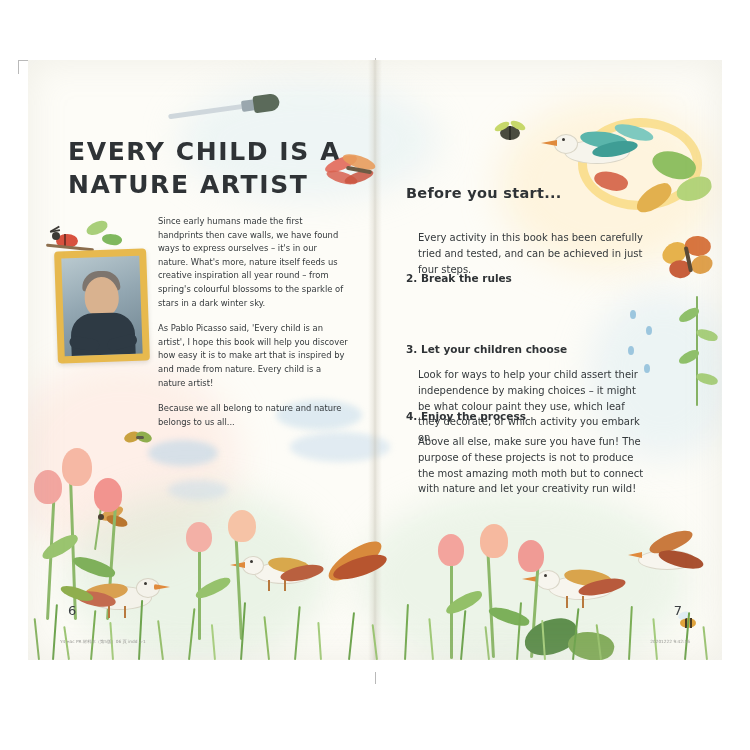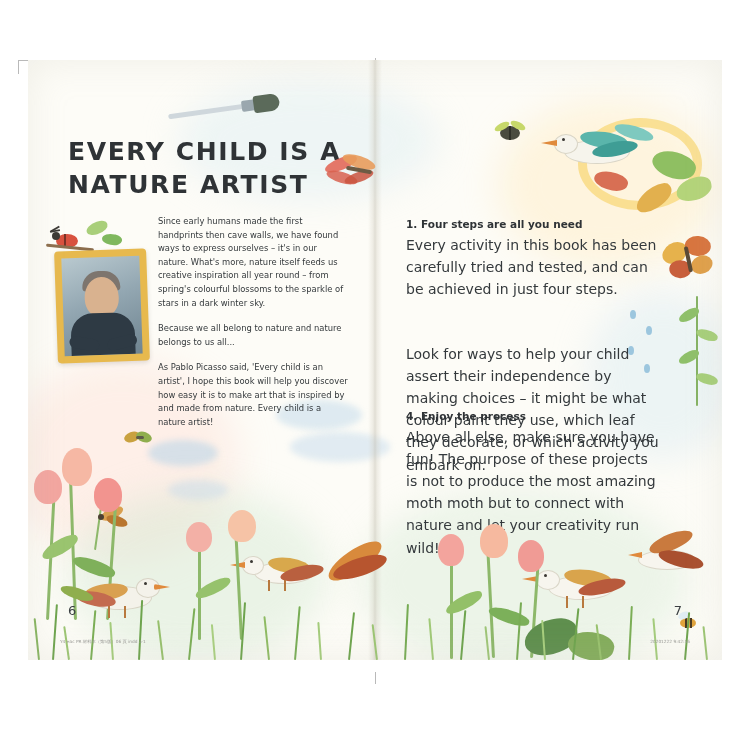--- a/index.html
+++ b/index.html
@@ -32,21 +32,21 @@
      font-size:8.4px;line-height:1.62;color:#33383b;}
   .col-left p.lead{font-weight:700;}
   .signature{position:absolute;left:130px;top:418px;font-family:"DejaVu Sans",sans-serif;
      font-size:16px;letter-spacing:1.2px;color:#2f3336;}
 
   .right-head{position:absolute;left:378px;top:125px;font-family:"DejaVu Sans",sans-serif;
     font-size:14.5px;font-weight:700;color:#2f3336;letter-spacing:.3px;}
   .sec{position:absolute;left:378px;width:255px;}
   .sec h3{margin:0 0 4px 0;font-family:"DejaVu Sans",sans-serif;font-size:10.5px;
     font-weight:700;color:#2f3336;}
-  .sec p{margin:0;font-family:"DejaVu Sans",sans-serif;font-size:14px;line-height:1.58;color:#34393c;}
+  .sec p{margin:12px;font-family:"DejaVu Sans",sans-serif;font-size:10px;line-height:1.58;color:#34393c;}
 
   .folio{position:absolute;font-family:"DejaVu Sans",sans-serif;font-size:13px;color:#3a3f42;}
   .folio.l{left:40px;bottom:42px;}
   .folio.r{right:40px;bottom:42px;}
   .tinytext{position:absolute;font-family:"DejaVu Sans",sans-serif;font-size:4.3px;color:#9a9a96;}
   .tinytext.l{left:32px;bottom:16px;}
   .tinytext.r{right:32px;bottom:16px;}
 
   
   .frame{position:absolute;left:28px;top:190px;width:92px;height:112px;
@@ -134,22 +134,22 @@
         <div class="face"></div>
         <div class="body">
           <div class="arm a"></div>
           <div class="arm b"></div>
         </div>
       </div>
     </div>
 
     <div class="col-left">
       <p>Since early humans made the first handprints then cave walls, we have found ways to express ourselves – it's in our nature. What's more, nature itself feeds us creative inspiration all year round – from spring's colourful blossoms to the sparkle of stars in a dark winter sky.</p>
+      <p>As Pablo Picasso said, 'Every child is an artist', I hope this book will help you discover how easy it is to make art that is inspired by and made from nature. Every child is a nature artist!</p>
       <p>Because we all belong to nature and nature belongs to us all...</p>
-      <p>As Pablo Picasso said, 'Every child is an artist', I hope this book will help you discover how easy it is to make art that is inspired by and made from nature. Every child is a nature artist!</p>
     </div>
 
     <div class="art" style="left:96px;top:370px;width:30px;height:20px;">
       <div class="petal" style="left:0;top:2px;width:16px;height:10px;background:#c9a13f;transform:rotate(-20deg);"></div>
       <div class="petal" style="left:12px;top:2px;width:16px;height:10px;background:#8fae4e;transform:rotate(20deg);"></div>
       <div style="position:absolute;left:12px;top:6px;width:8px;height:3px;background:#5d5a4a;border-radius:2px;"></div>
     </div>
 
     <div class="art" style="left:58px;top:430px;width:50px;height:60px;">
       <div class="stem" style="left:8px;top:14px;width:2px;height:46px;transform:rotate(8deg);"></div>
@@ -198,28 +198,30 @@
     </div>
 
     <div class="art" style="left:150px;top:440px;width:110px;height:140px;">
       <div class="stem" style="left:20px;top:40px;width:3px;height:100px;"></div>
       <div class="stem" style="left:62px;top:30px;width:3px;height:110px;transform:rotate(-3deg);"></div>
       <div class="petal" style="left:8px;top:22px;width:26px;height:30px;background:#f3b0a6;border-radius:50% 50% 45% 45%;"></div>
       <div class="petal" style="left:50px;top:10px;width:28px;height:32px;background:#f6c3a6;border-radius:50% 50% 45% 45%;"></div>
       <div class="leafblob" style="left:16px;top:82px;width:38px;height:12px;background:#96c26c;transform:rotate(-24deg);"></div>
     </div>
 
+    <div class="right-head">Before you start...</div>
 
     <div class="sec" style="top:158px;">
-      <h3>1. Four steps are all you need</h3>
       <p>Every activity in this book has been carefully tried and tested, and can be achieved in just four steps.</p>
     </div>
     <div class="sec" style="top:212px;">
+      <h3>2. Break the rules</h3>
     </div>
     <div class="sec" style="top:283px;">
+      <h3>3. Let your children choose</h3>
       <p>Look for ways to help your child assert their independence by making choices – it might be what colour paint they use, which leaf they decorate, or which activity you embark on.</p>
     </div>
     <div class="sec" style="top:350px;">
       <h3>4. Enjoy the process</h3>
       <p>Above all else, make sure you have fun! The purpose of these projects is not to produce the most amazing moth moth but to connect with nature and let your creativity run wild!</p>
     </div>
 
     <div class="art" style="left:520px;top:52px;width:140px;height:90px;">
       <div style="position:absolute;left:30px;top:6px;width:106px;height:74px;border-radius:50%;
            border:9px solid rgba(245,206,83,.55);"></div>

